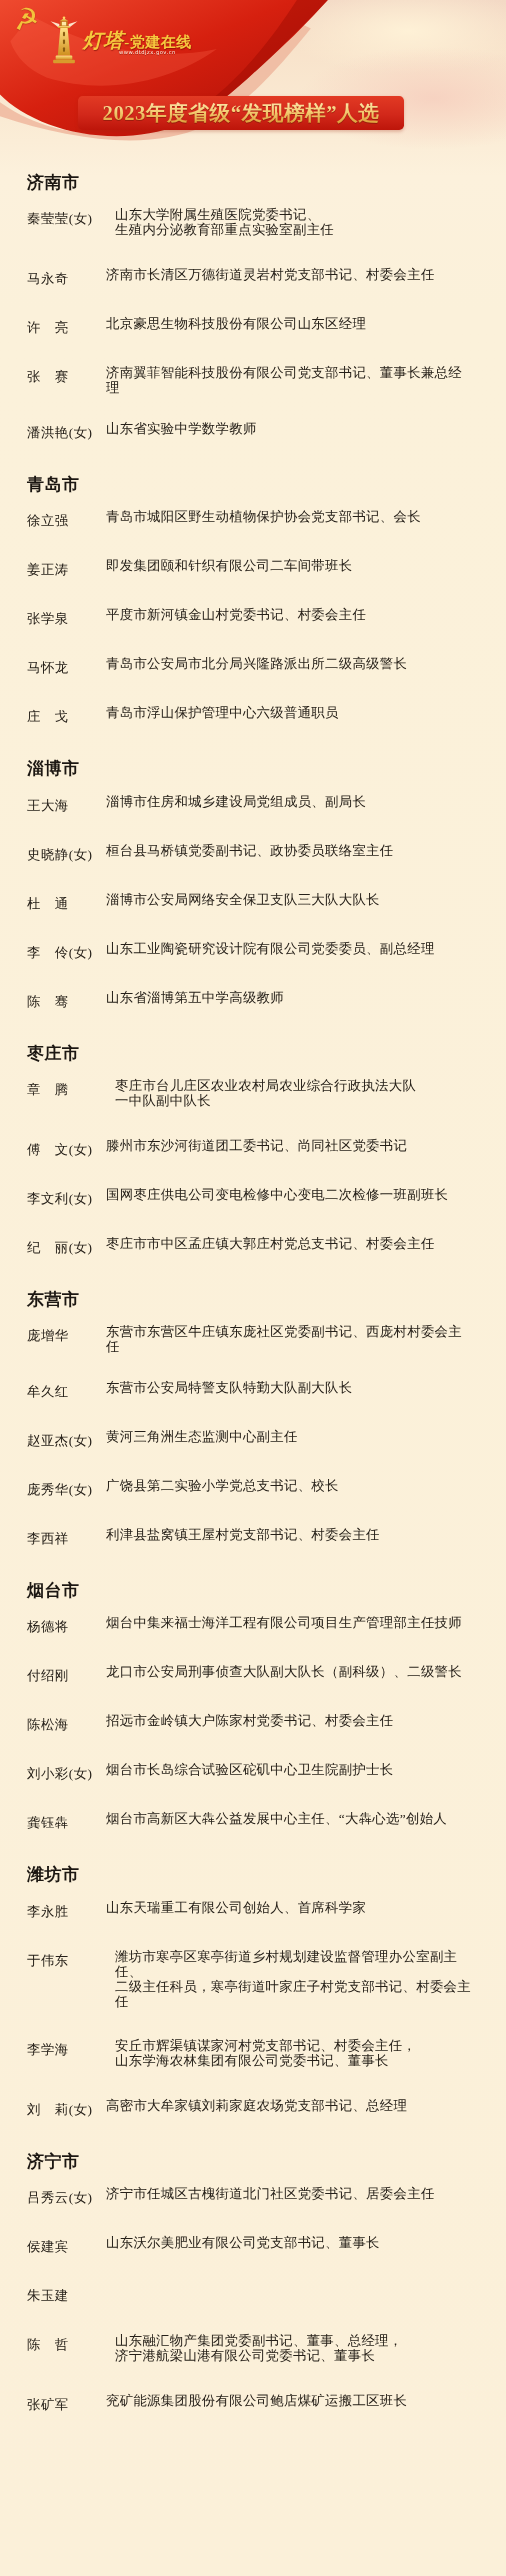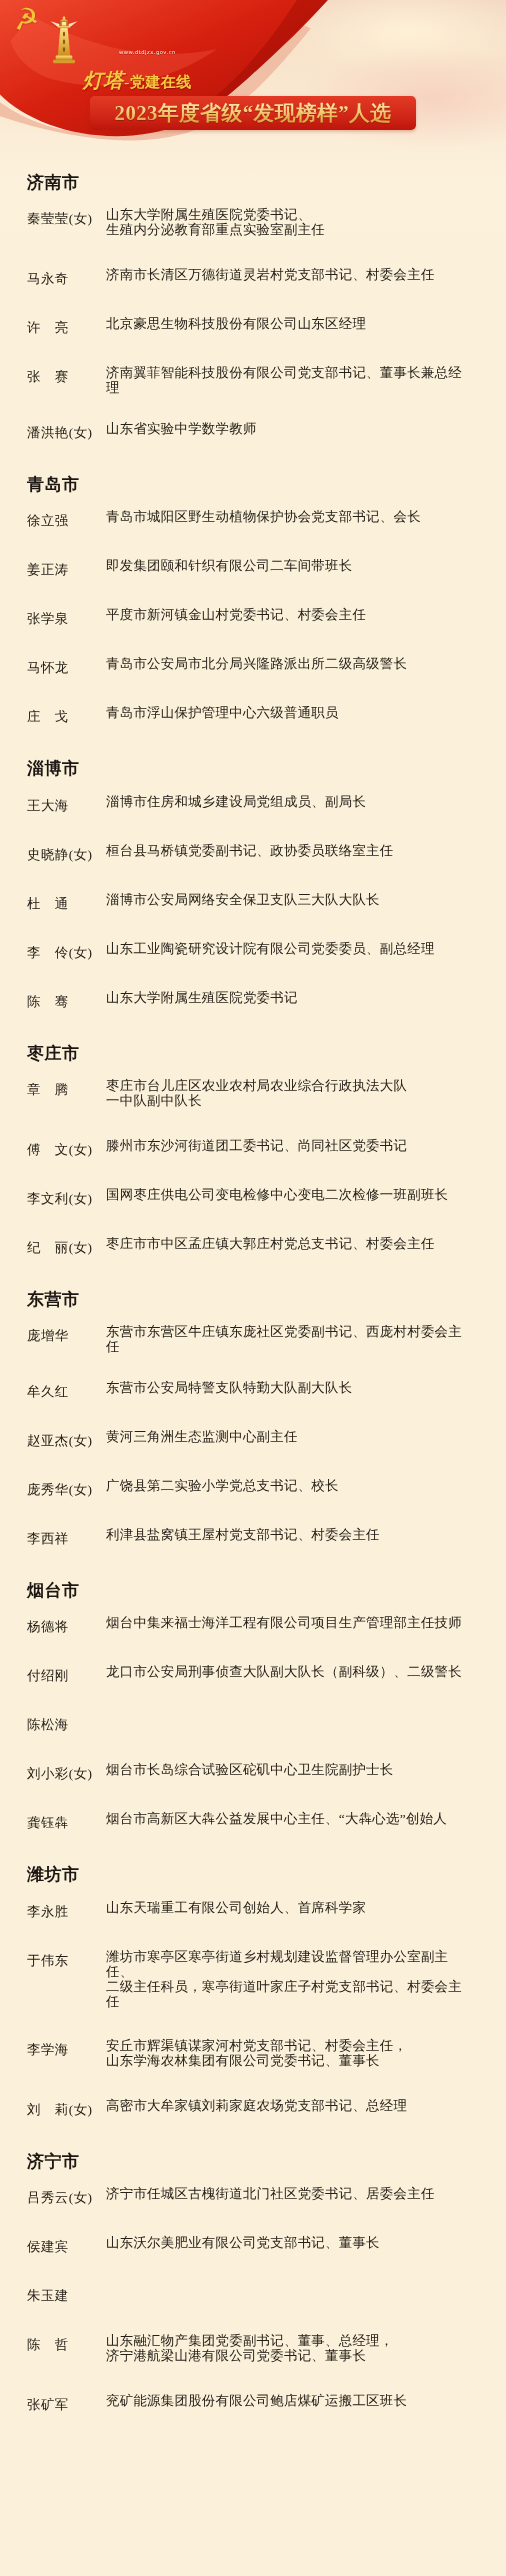--- a/index.html
+++ b/index.html
@@ -10,39 +10,39 @@
     color:var(--ink,#262019);
   }
   .hero{position:relative;height:142px;}
   .flag-svg{position:absolute;left:0;top:0;pointer-events:none;}
   .logo{position:absolute;left:0;top:0;width:506px;height:72px;z-index:3;}
   .emblem{position:absolute;left:13.4px;top:5.2px;font-family:"DejaVu Sans",sans-serif;
     font-size:29px;line-height:29px;color:#f3c33b;transform:rotate(-8deg);
     text-shadow:0 0.5px 1px rgba(90,10,0,.45);}
   .lighthouse{position:absolute;left:50px;top:15.5px;}
   .sitename{position:absolute;left:83px;top:27px;white-space:nowrap;
-    color:#f6c93e;font-weight:bold;text-shadow:0.5px 1px 1px rgba(105,10,0,.55);margin-top:40px;}
+    color:#f6c93e;font-weight:bold;text-shadow:0.5px 1px 1px rgba(105,10,0,.55);}
   .sitename .big{font-size:19.6px;font-style:italic;letter-spacing:1px;}
   .sitename .rest{font-size:15px;letter-spacing:0.5px;}
   .siteurl{position:absolute;left:119px;top:49px;font-family:"DejaVu Sans",sans-serif;
     font-size:5.2px;letter-spacing:0.5px;color:#fff6e8;text-shadow:0 0.5px 0.5px rgba(120,20,5,.6);}
-  .title-banner{position:absolute;left:90px;top:96px;width:326px;height:34px;z-index:4;
+  .title-banner{position:absolute;left:78px;top:96px;width:326px;height:34px;z-index:4;
     background:linear-gradient(180deg,#e23a24 0%,#d2281a 55%,#bd150a 100%);
     border-radius:4.7px;box-shadow:0 1.6px 3.1px rgba(160,40,15,.25);
     display:flex;align-items:center;justify-content:center;}
   .title-banner h1{
     margin:0;font-size:20.7px;font-weight:bold;letter-spacing:0.5px;white-space:nowrap;
     background:linear-gradient(180deg,#fde9b4 5%,#f4cd74 45%,#d8942e 95%);
     -webkit-background-clip:text;background-clip:text;color:transparent;
     filter:drop-shadow(0 1px 0.5px rgba(110,25,5,.5));}
   .content{width:496px;box-sizing:border-box;padding:0 20.7px 0 27px;}
   .section-title{font-size:17px;line-height:25px;font-weight:bold;color:#1c1712;
     margin:28px 0 12.4px 0;letter-spacing:0.5px;}
   .row{display:flex;margin-bottom:26px;font-size:13.4px;}
-  .row.multi{margin-bottom:29.5px;}
+  .row.multi{margin-bottom:29.5px;gap:9px;}
   .row .name{flex:0 0 79px;line-height:23px;letter-spacing:0.5px;white-space:nowrap;}
   .row .desc{flex:1;line-height:15px;white-space:pre-line;letter-spacing:0.3px;}
 </style>
 </head>
 <body>
 
 <div class="hero">
   <svg class="flag-svg" width="506" height="155" viewBox="0 0 980 300">
     <defs>
       <linearGradient id="redGrad" x1="0" y1="0" x2="1" y2="1">
@@ -185,21 +185,21 @@
     <div class="desc">淄博市公安局网络安全保卫支队三大队大队长</div>
   </div>
 
   <div class="row">
     <div class="name">李　伶(女)</div>
     <div class="desc">山东工业陶瓷研究设计院有限公司党委委员、副总经理</div>
   </div>
 
   <div class="row">
     <div class="name">陈　骞</div>
-    <div class="desc">山东大学附属生殖医院党委书记</div>
+    <div class="desc">山东省淄博第五中学高级教师</div>
   </div>
 </div>
   </section>
 
   <section>
     <h2 class="section-title">枣庄市</h2>
     <div>
 
   <div class="row multi">
     <div class="name">章　腾</div>
@@ -262,20 +262,21 @@
     <div class="desc">烟台中集来福士海洋工程有限公司项目生产管理部主任技师</div>
   </div>
 
   <div class="row">
     <div class="name">付绍刚</div>
     <div class="desc">龙口市公安局刑事侦查大队副大队长（副科级）、二级警长</div>
   </div>
 
   <div class="row">
     <div class="name">陈松海</div>
+    <div class="desc">招远市金岭镇大户陈家村党委书记、村委会主任</div>
   </div>
 
   <div class="row">
     <div class="name">刘小彩(女)</div>
     <div class="desc">烟台市长岛综合试验区砣矶中心卫生院副护士长</div>
   </div>
 
   <div class="row">
     <div class="name">龚钰犇</div>
     <div class="desc">烟台市高新区大犇公益发展中心主任、“大犇心选”创始人</div>

